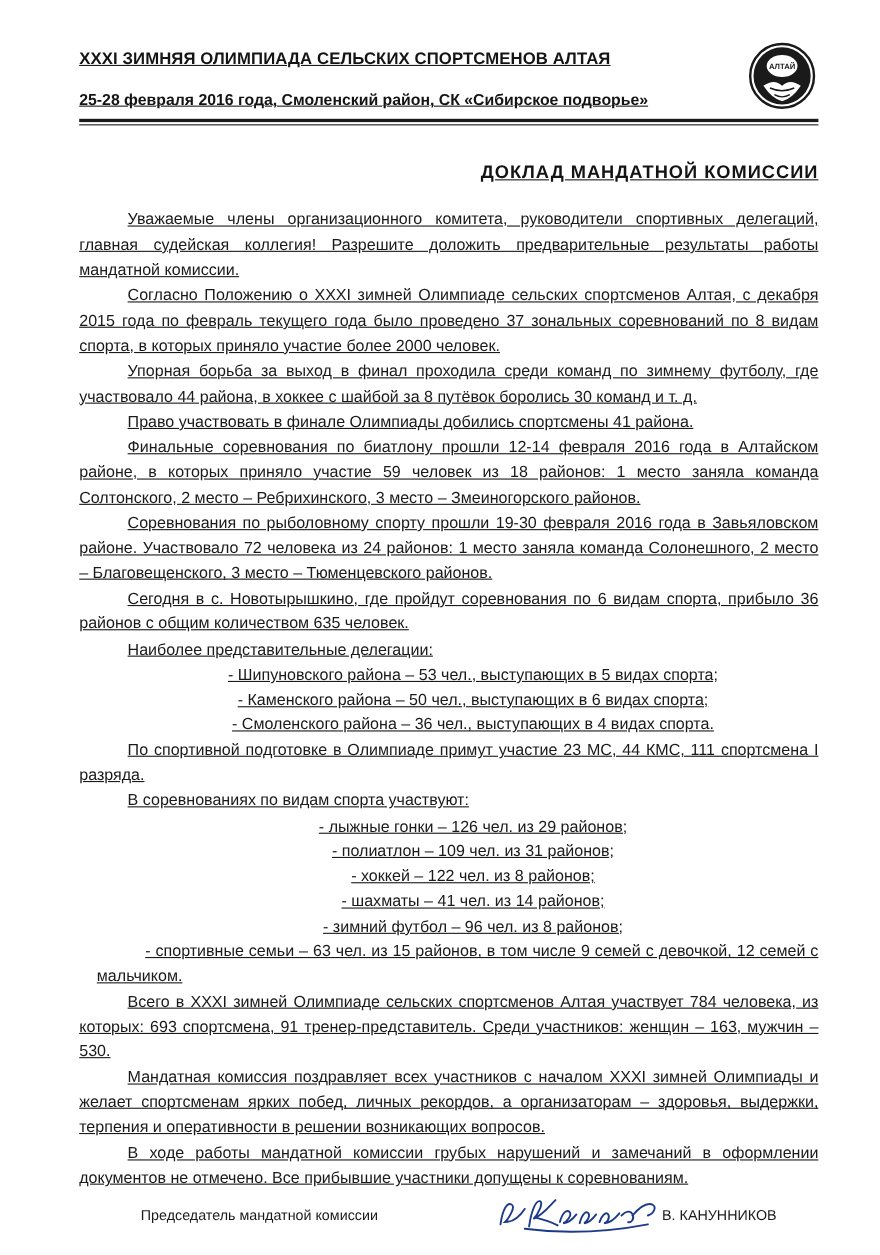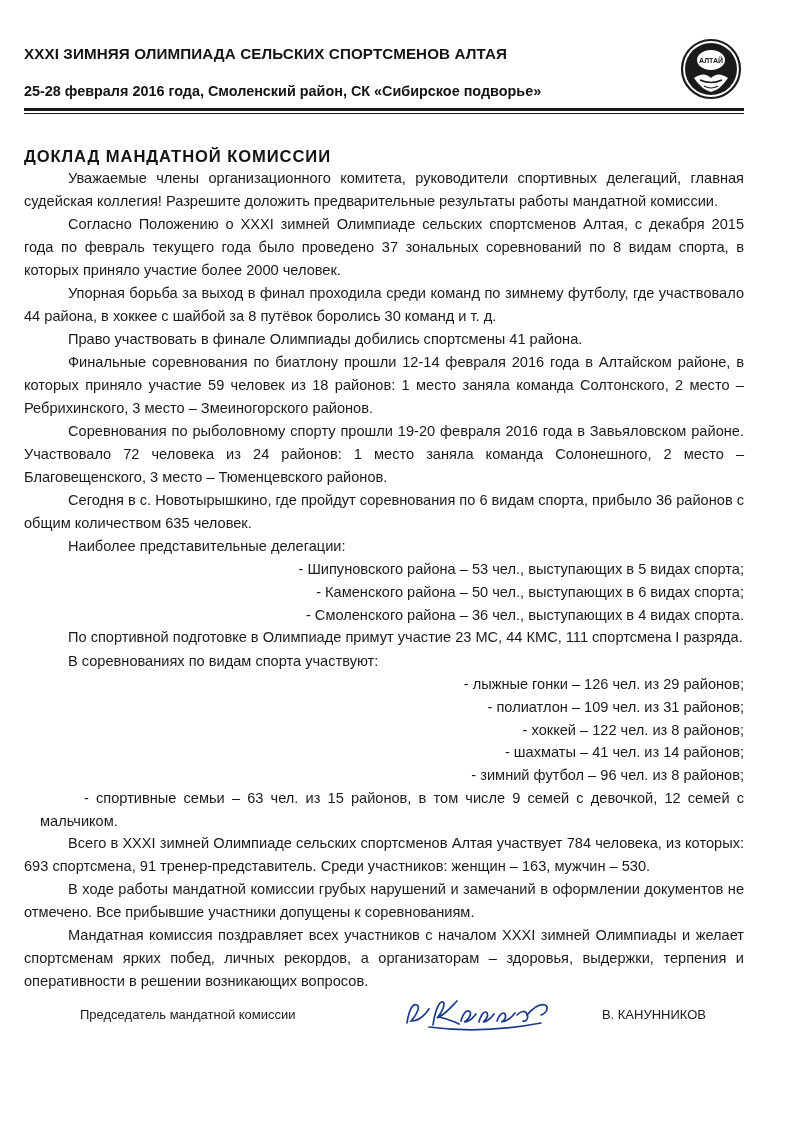--- a/index.html
+++ b/index.html
@@ -14,21 +14,22 @@
     color: #1a1a1a;
     position: relative;
     overflow: hidden;
   }
   .page {
     position: absolute;
     left: 0; top: 0;
     width: 796px;
     height: 1141px;
     box-sizing: border-box;
-    padding: 44px 52px 20px 24px;
+    padding: 44px 52px 20px 72px;
+    text-decoration: underline;
   }
 
   
   .masthead {
     position: relative;
     min-height: 58px;
   }
   .masthead-text {
     width: 640px;
   }
@@ -63,42 +64,43 @@
     background: #1a1a1a;
   }
   .rule-thin {
     height: 1px;
     background: #1a1a1a;
     margin-top: 2px;
   }
 
   
   .doc-title {
-    text-align: left;
+    text-align: right;
     font-size: 16.6px;
     font-weight: bold;
     letter-spacing: 0.9px;
     margin-top: 33px;
+    margin-bottom: 22px;
     color: #141414;
   }
 
   
   .body-text {
     font-size: 14.6px;
     line-height: 1.56;
   }
   p.para {
     margin: 0 0 0.5px 0;
     text-align: justify;
     text-indent: 44px;
     text-justify: inter-word;
   }
   p.list-item {
     margin: 0;
-    text-align: right;
+    text-align: center;
     text-indent: 44px;
   }
   p.list-item.wrap {
     text-align: justify;
     margin-left: 16px;
   }
 
   
   .signature {
     margin-top: 14px;
@@ -154,41 +156,41 @@
 
   <div class="doc-title">ДОКЛАД МАНДАТНОЙ КОМИССИИ</div>
 
   <div class="body-text">
 
     <p class="para">Уважаемые члены организационного комитета, руководители спортивных делегаций, главная судейская коллегия! Разрешите доложить предварительные результаты работы мандатной комиссии.</p>
     <p class="para">Согласно Положению о XXXI зимней Олимпиаде сельских спортсменов Алтая, с декабря 2015 года по февраль текущего года было проведено 37 зональных соревнований по 8 видам спорта, в которых приняло участие более 2000 человек.</p>
     <p class="para">Упорная борьба за выход в финал проходила среди команд по зимнему футболу, где участвовало 44 района, в хоккее с шайбой за 8 путёвок боролись 30 команд и т. д.</p>
     <p class="para">Право участвовать в финале Олимпиады добились спортсмены 41 района.</p>
     <p class="para">Финальные соревнования по биатлону прошли 12-14 февраля 2016 года в Алтайском районе, в которых приняло участие 59 человек из 18 районов: 1 место заняла команда Солтонского, 2 место – Ребрихинского, 3 место – Змеиногорского районов.</p>
-    <p class="para">Соревнования по рыболовному спорту прошли 19-20 февраля 2016 года в Завьяловском районе. Участвовало 72 человека из 24 районов: 1 место заняла команда Солонешного, 2 место – Благовещенского, 3 место – Тюменцевского районов.</p>
+    <p class="para">Соревнования по рыболовному спорту прошли 19-30 февраля 2016 года в Завьяловском районе. Участвовало 72 человека из 24 районов: 1 место заняла команда Солонешного, 2 место – Благовещенского, 3 место – Тюменцевского районов.</p>
     <p class="para">Сегодня в с. Новотырышкино, где пройдут соревнования по 6 видам спорта, прибыло 36 районов с общим количеством 635 человек.</p>
 
     <p class="para">Наиболее представительные делегации:</p>
     <p class="list-item">- Шипуновского района – 53 чел., выступающих в 5 видах спорта;</p>
     <p class="list-item">- Каменского района – 50 чел., выступающих в 6 видах спорта;</p>
     <p class="list-item">- Смоленского района – 36 чел., выступающих в 4 видах спорта.</p>
 
     <p class="para">По спортивной подготовке в Олимпиаде примут участие 23 МС, 44 КМС, 111 спортсмена I разряда.</p>
 
     <p class="para">В соревнованиях по видам спорта участвуют:</p>
     <p class="list-item">- лыжные гонки – 126 чел. из 29 районов;</p>
     <p class="list-item">- полиатлон – 109 чел. из 31 районов;</p>
     <p class="list-item">- хоккей – 122 чел. из 8 районов;</p>
     <p class="list-item">- шахматы – 41 чел. из 14 районов;</p>
     <p class="list-item">- зимний футбол – 96 чел. из 8 районов;</p>
     <p class="list-item wrap">- спортивные семьи – 63 чел. из 15 районов, в том числе 9 семей с девочкой, 12 семей с мальчиком.</p>
 
     <p class="para">Всего в XXXI зимней Олимпиаде сельских спортсменов Алтая участвует 784 человека, из которых: 693 спортсмена, 91 тренер-представитель. Среди участников: женщин – 163, мужчин – 530.</p>
+    <p class="para">Мандатная комиссия поздравляет всех участников с началом XXXI зимней Олимпиады и желает спортсменам ярких побед, личных рекордов, а организаторам – здоровья, выдержки, терпения и оперативности в решении возникающих вопросов.</p>
     <p class="para">В ходе работы мандатной комиссии грубых нарушений и замечаний в оформлении документов не отмечено. Все прибывшие участники допущены к соревнованиям.</p>
-    <p class="para">Мандатная комиссия поздравляет всех участников с началом XXXI зимней Олимпиады и желает спортсменам ярких побед, личных рекордов, а организаторам – здоровья, выдержки, терпения и оперативности в решении возникающих вопросов.</p>
   </div>
 
   <div class="signature">
     <div class="sig-role">Председатель мандатной комиссии</div>
     <div class="sig-scribble">
       <svg viewBox="0 0 160 44" width="160" height="44" aria-hidden="true">
         <g fill="none" stroke="#1c3a8a" stroke-width="1.7" stroke-linecap="round">
           <path d="M8 32 C10 18, 14 12, 18 14 C22 16, 16 26, 12 30 C20 30, 26 24, 30 18"></path>
           <path d="M34 34 C36 20, 40 10, 44 11 C47 12, 43 22, 38 27 C46 24, 52 16, 58 10"></path>
           <path d="M40 26 C48 28, 54 30, 60 33"></path>

